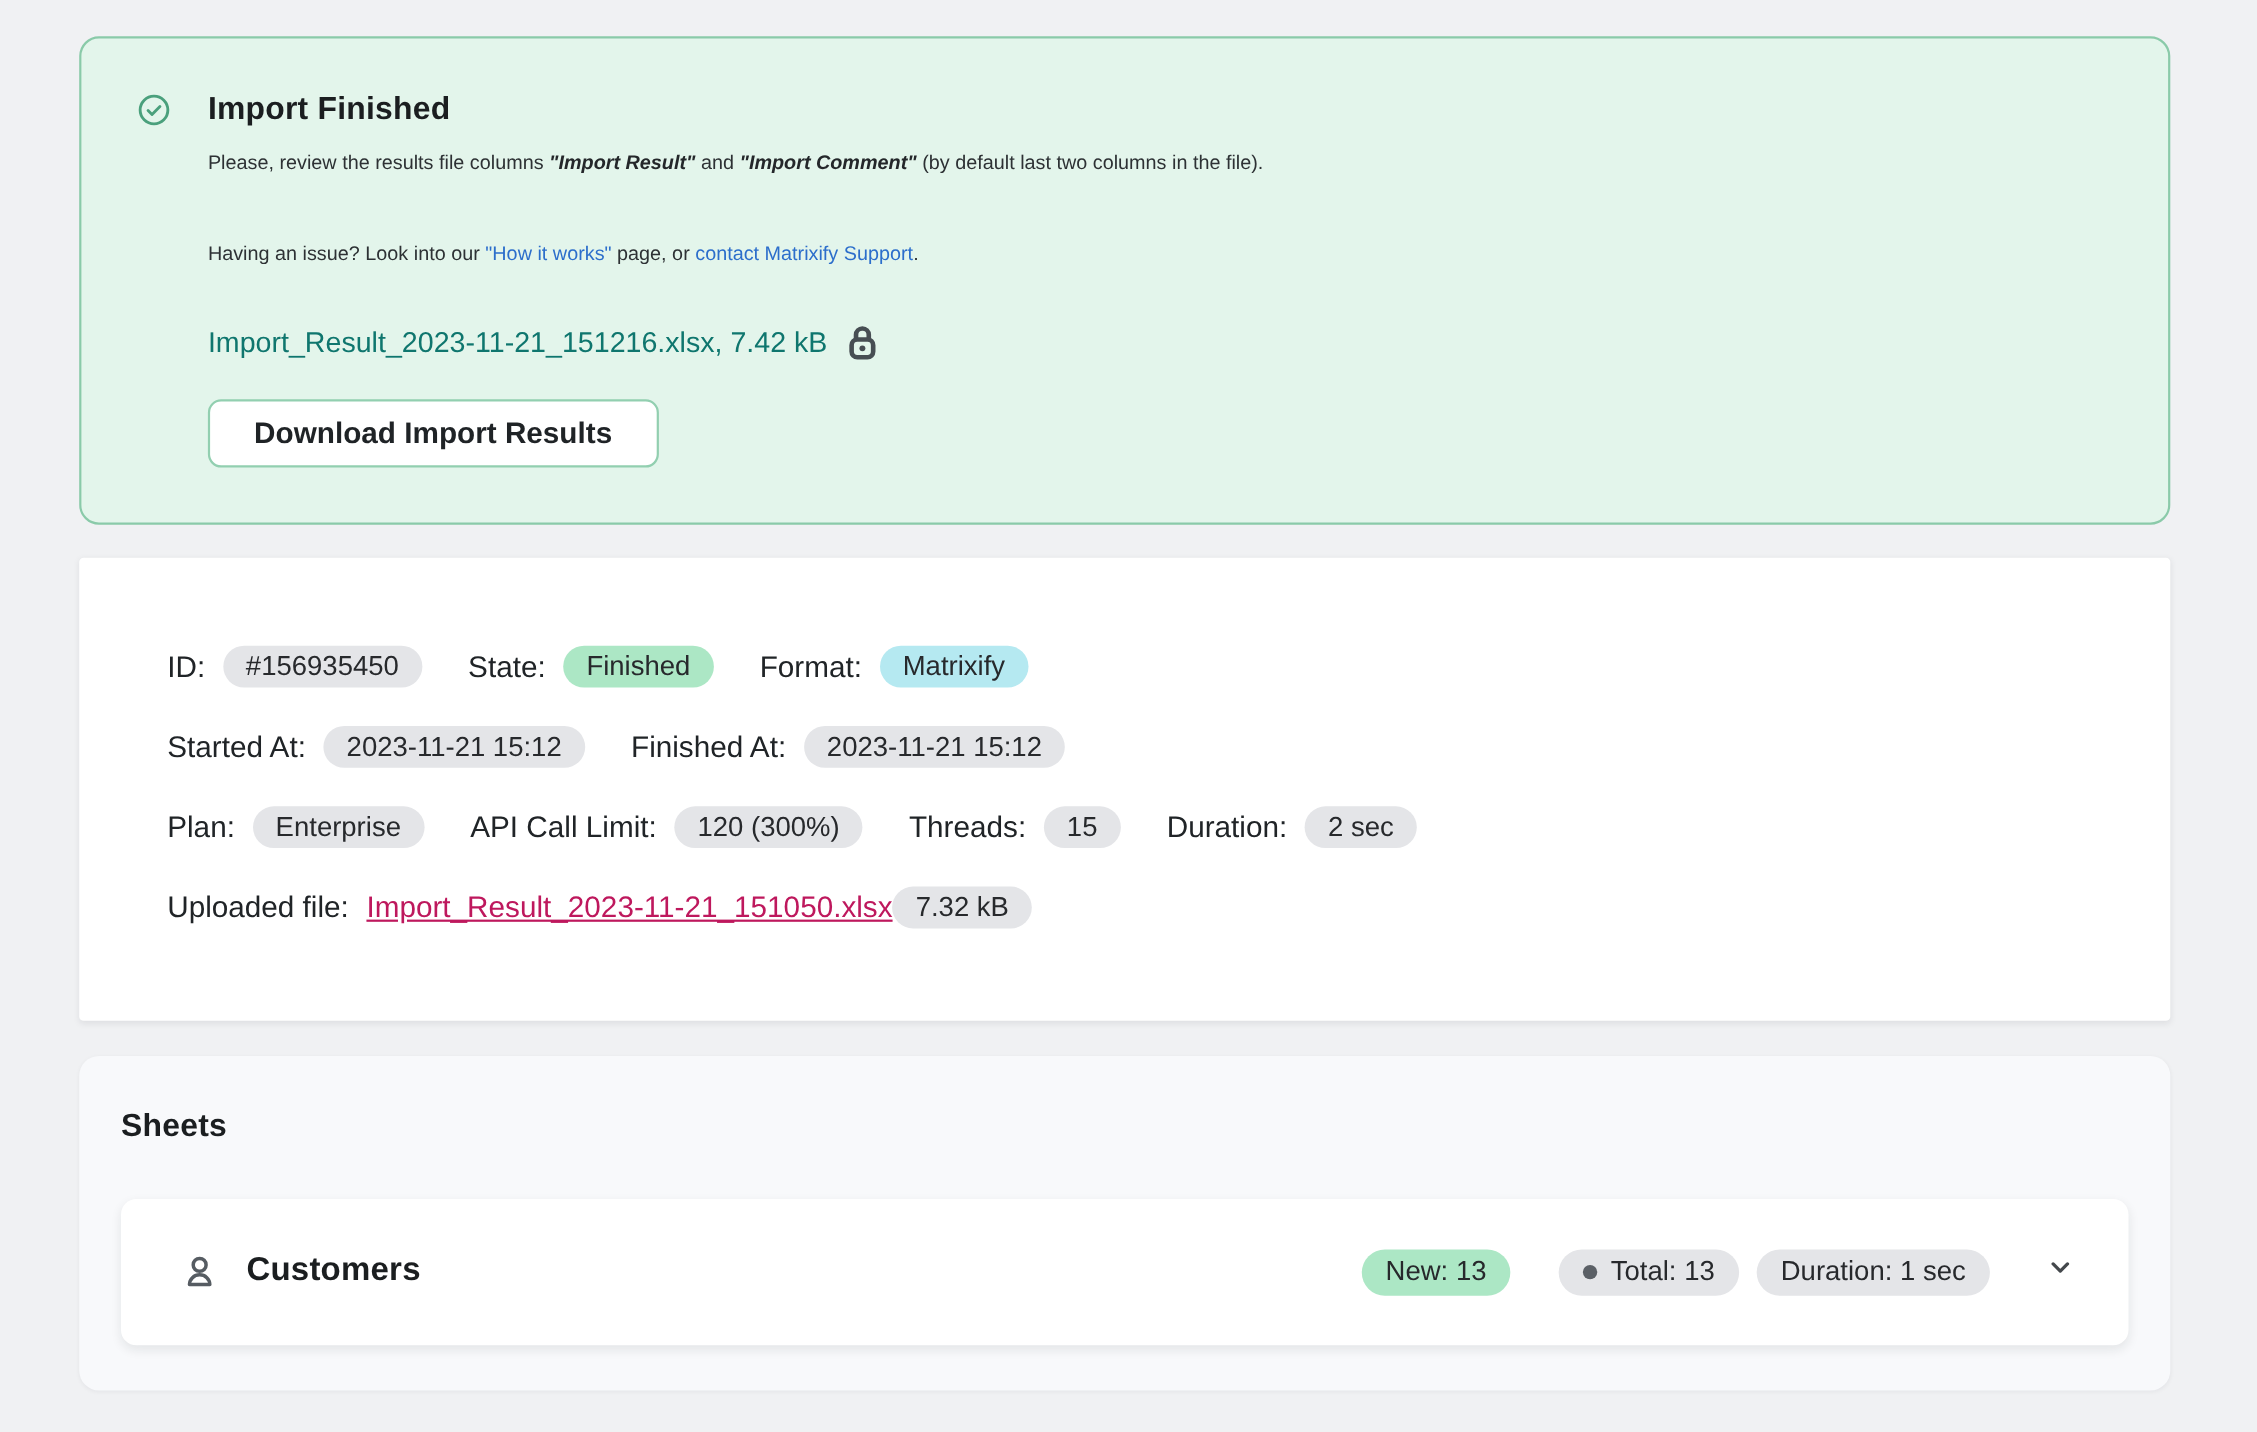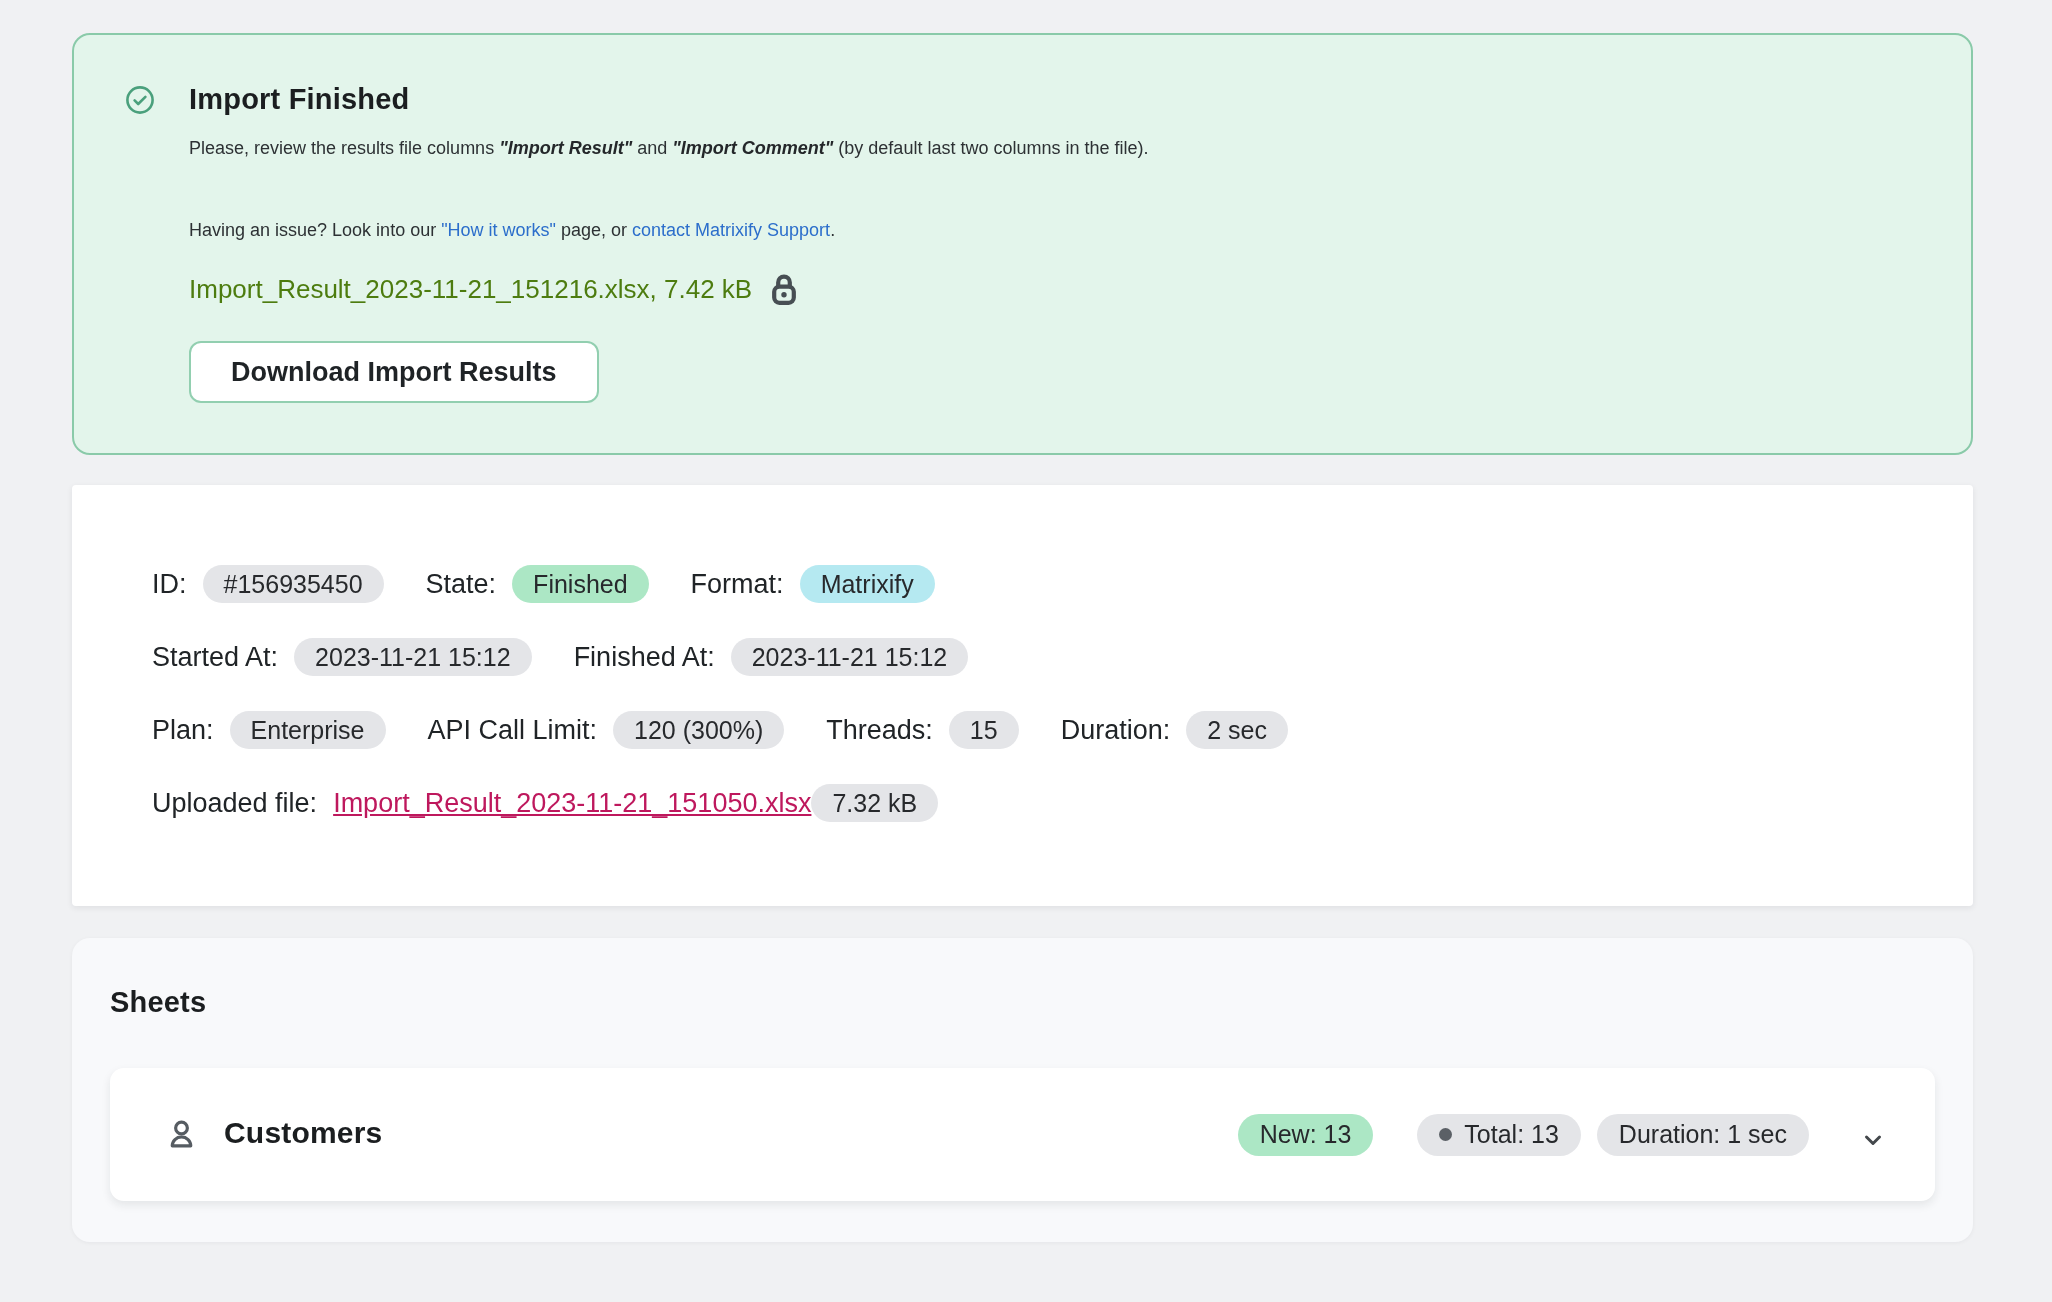--- a/index.html
+++ b/index.html
@@ -25,21 +25,21 @@
   .banner-body { flex:1; }
   .banner-title {
     font-size:29px; font-weight:700; color:#1b1e20; line-height:40px;
     letter-spacing:.2px;
   }
   .banner-p { font-size:18px; line-height:34px; color:#2d3134; }
   .p1 { margin-top:12px; }
   .p2 { margin-top:48px; }
   .em { font-style:italic; font-weight:600; color:#24272a; }
   .link { color:#2c6ecb; text-decoration:none; cursor:pointer; }
-  .file-row { margin-top:24px; display:flex; align-items:center; font-size:26px; color:#4d7c0f; }
+  .file-row { margin-top:46px; display:flex; align-items:center; font-size:26px; color:#0f766e; }
   .lock-icon { margin-left:14px; display:inline-flex; }
   .download-btn {
     margin-top:34px;
     height:62px; padding:0 40px;
     background:#ffffff;
     border:2px solid #92cfb0;
     border-radius:12px;
     font-family:Liberation Sans, sans-serif;
     font-size:27px; font-weight:700; color:#1f2326;
     display:inline-flex; align-items:center;
@@ -85,21 +85,21 @@
     background:#ffffff;
     border-radius:14px;
     box-shadow:0 4px 10px rgba(26,29,32,.09);
     display:flex; align-items:center;
     padding:0 46px 0 53px;
     cursor:pointer;
   }
   .sheet-left { display:flex; align-items:flex-start; }
   .sheet-icon { display:inline-flex; margin-right:24px; }
   .sheet-name { font-size:30px; font-weight:700; color:#1b1e20; letter-spacing:.2px; }
-  .sheet-badges { margin-left:auto; display:flex; align-items:flex-end; gap:16px; }
+  .sheet-badges { margin-left:auto; display:flex; align-items:flex-start; gap:16px; }
   .badge {
     height:42px; padding:0 22px;
     border-radius:999px;
     font-size:25px; color:#27292c;
     display:flex; align-items:center;
     white-space:nowrap;
   }
   .badge.green { background:#ace7c5; margin-right:28px; }
   .badge.gray  { background:#e4e5e8; }
   .badge .dot { width:13px; height:13px; border-radius:50%; background:#5b6066; margin-right:12px; }

